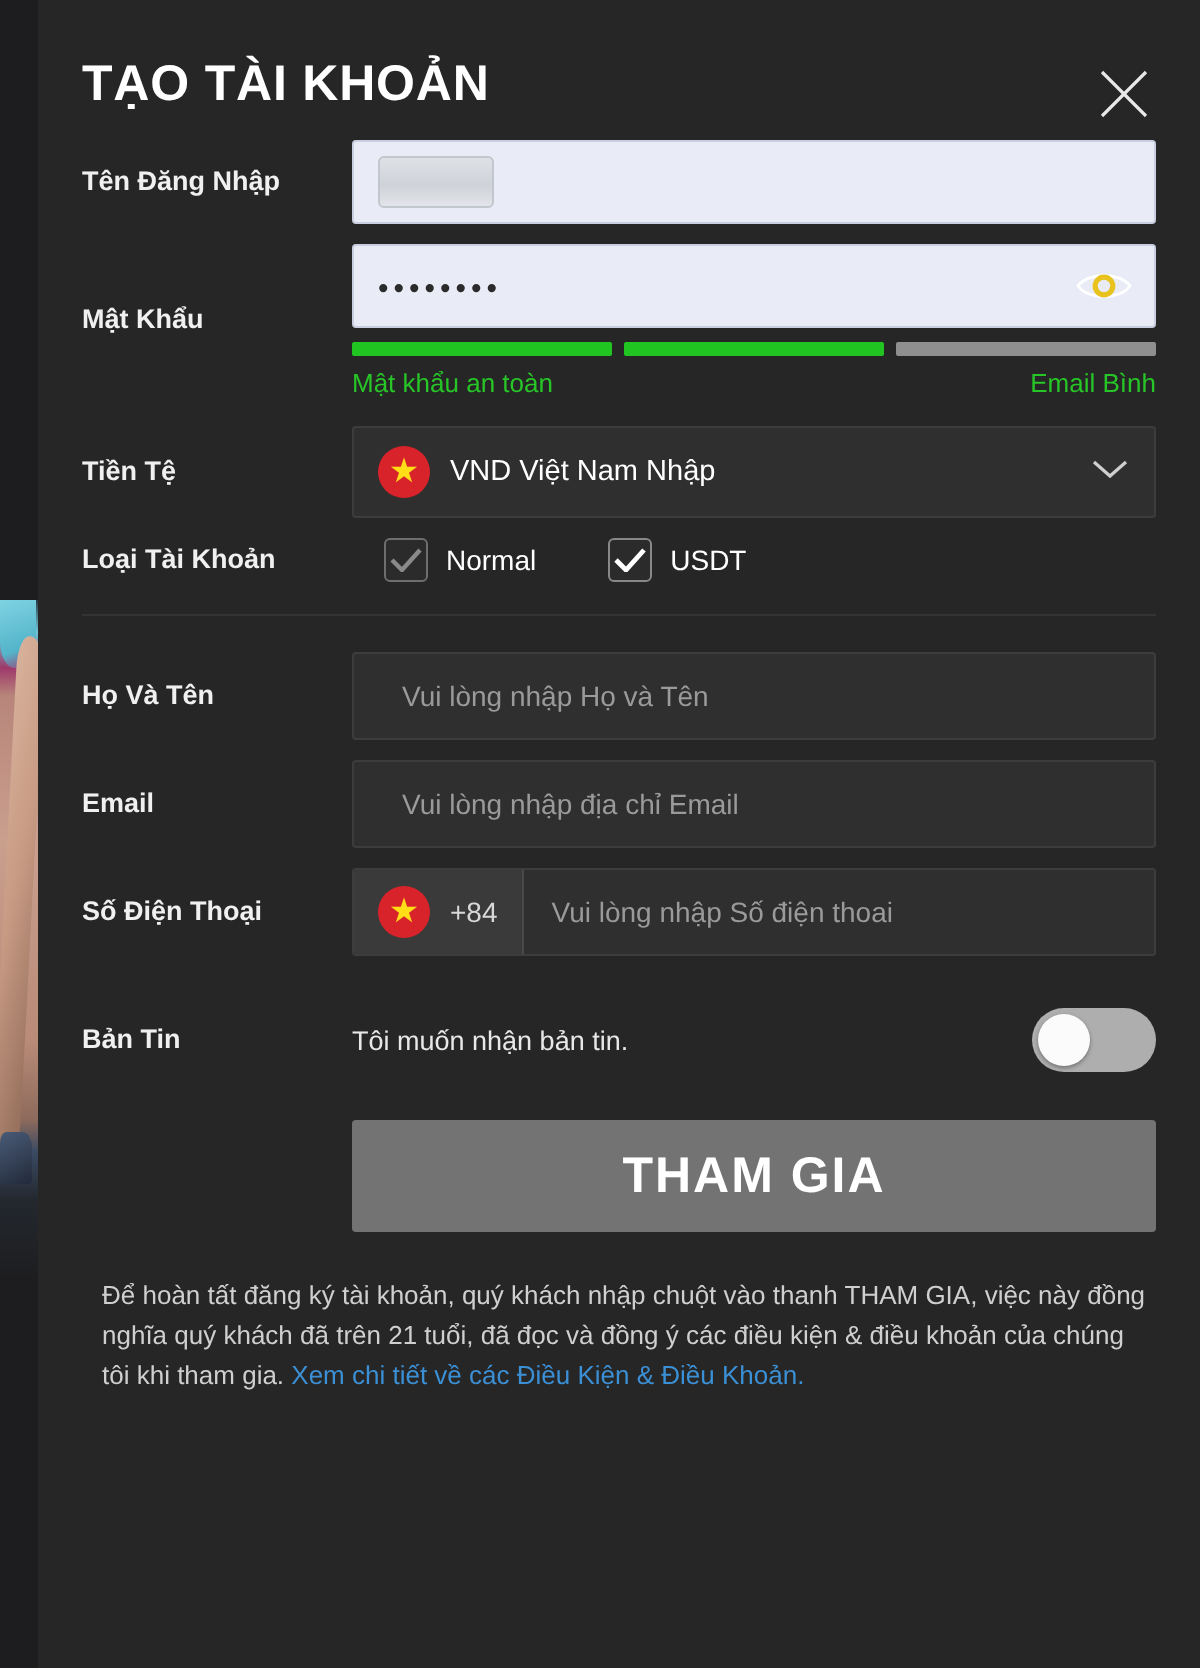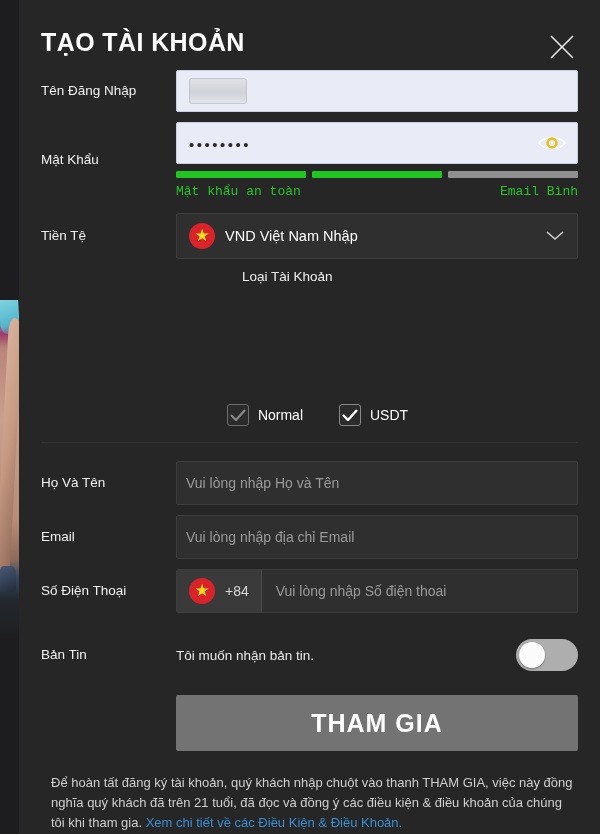--- a/index.html
+++ b/index.html
@@ -95,20 +95,21 @@
     display: flex;
     align-items: center;
     margin-bottom: 10px;
   }
   .row-label {
     width: 135px;
     flex: 0 0 135px;
     font-size: 13.5px;
     color: #f0f0f0;
     line-height: 1.2;
+    font-weight: bold;
   }
   .row-field {
     flex: 1 1 auto;
     position: relative;
   }
 
   
   .input-light {
     width: 100%;
     height: 42px;
@@ -157,33 +158,32 @@
     border-radius: 1px;
     background: #8f8f8f;
   }
   .seg.on { background: #21c521; }
   .strength-labels {
     display: flex;
     justify-content: space-between;
     margin-top: 6px;
     font-size: 13px;
     color: #27c527;
-    font-family: Liberation Mono, monospace;
   }
 
   
   .input-dark {
     width: 100%;
     height: 44px;
     background: #2f2f2f;
     border: 1px solid #3d3d3d;
     border-radius: 2px;
     display: flex;
     align-items: center;
-    padding: 0 9px;
+    padding: 0 24px;
     font-size: 14px;
     color: #9a9a9a;
   }
 
   
   .select-dark {
     width: 100%;
     height: 46px;
     background: #2f2f2f;
     border: 1px solid #3d3d3d;
@@ -405,21 +405,21 @@
             <span>VND Việt Nam Nhập</span>
             <span class="caret">
               <svg width="20" height="12" viewBox="0 0 20 12" aria-hidden="true">
                 <polyline points="2,3 10,10 18,3" fill="none" stroke="#cfcfcf" stroke-width="1.6"></polyline>
               </svg>
             </span>
           </div>
         </div>
       </div>
 
-      <div class="row" style="margin-top:6px;flex-direction:column;">
+      <div class="row" style="margin-top:6px;">
         <div class="row-label">Loại Tài Khoản</div>
         <div class="row-field">
           <div class="checks">
             <div class="check-item">
               <span class="cbox dim">
                 <svg width="16" height="12" viewBox="0 0 16 12" aria-hidden="true">
                   <polyline points="1,6 6,11 15,1" fill="none" stroke="#8a8a8a" stroke-width="2.2"></polyline>
                 </svg>
               </span>
               <span class="check-label">Normal</span>

